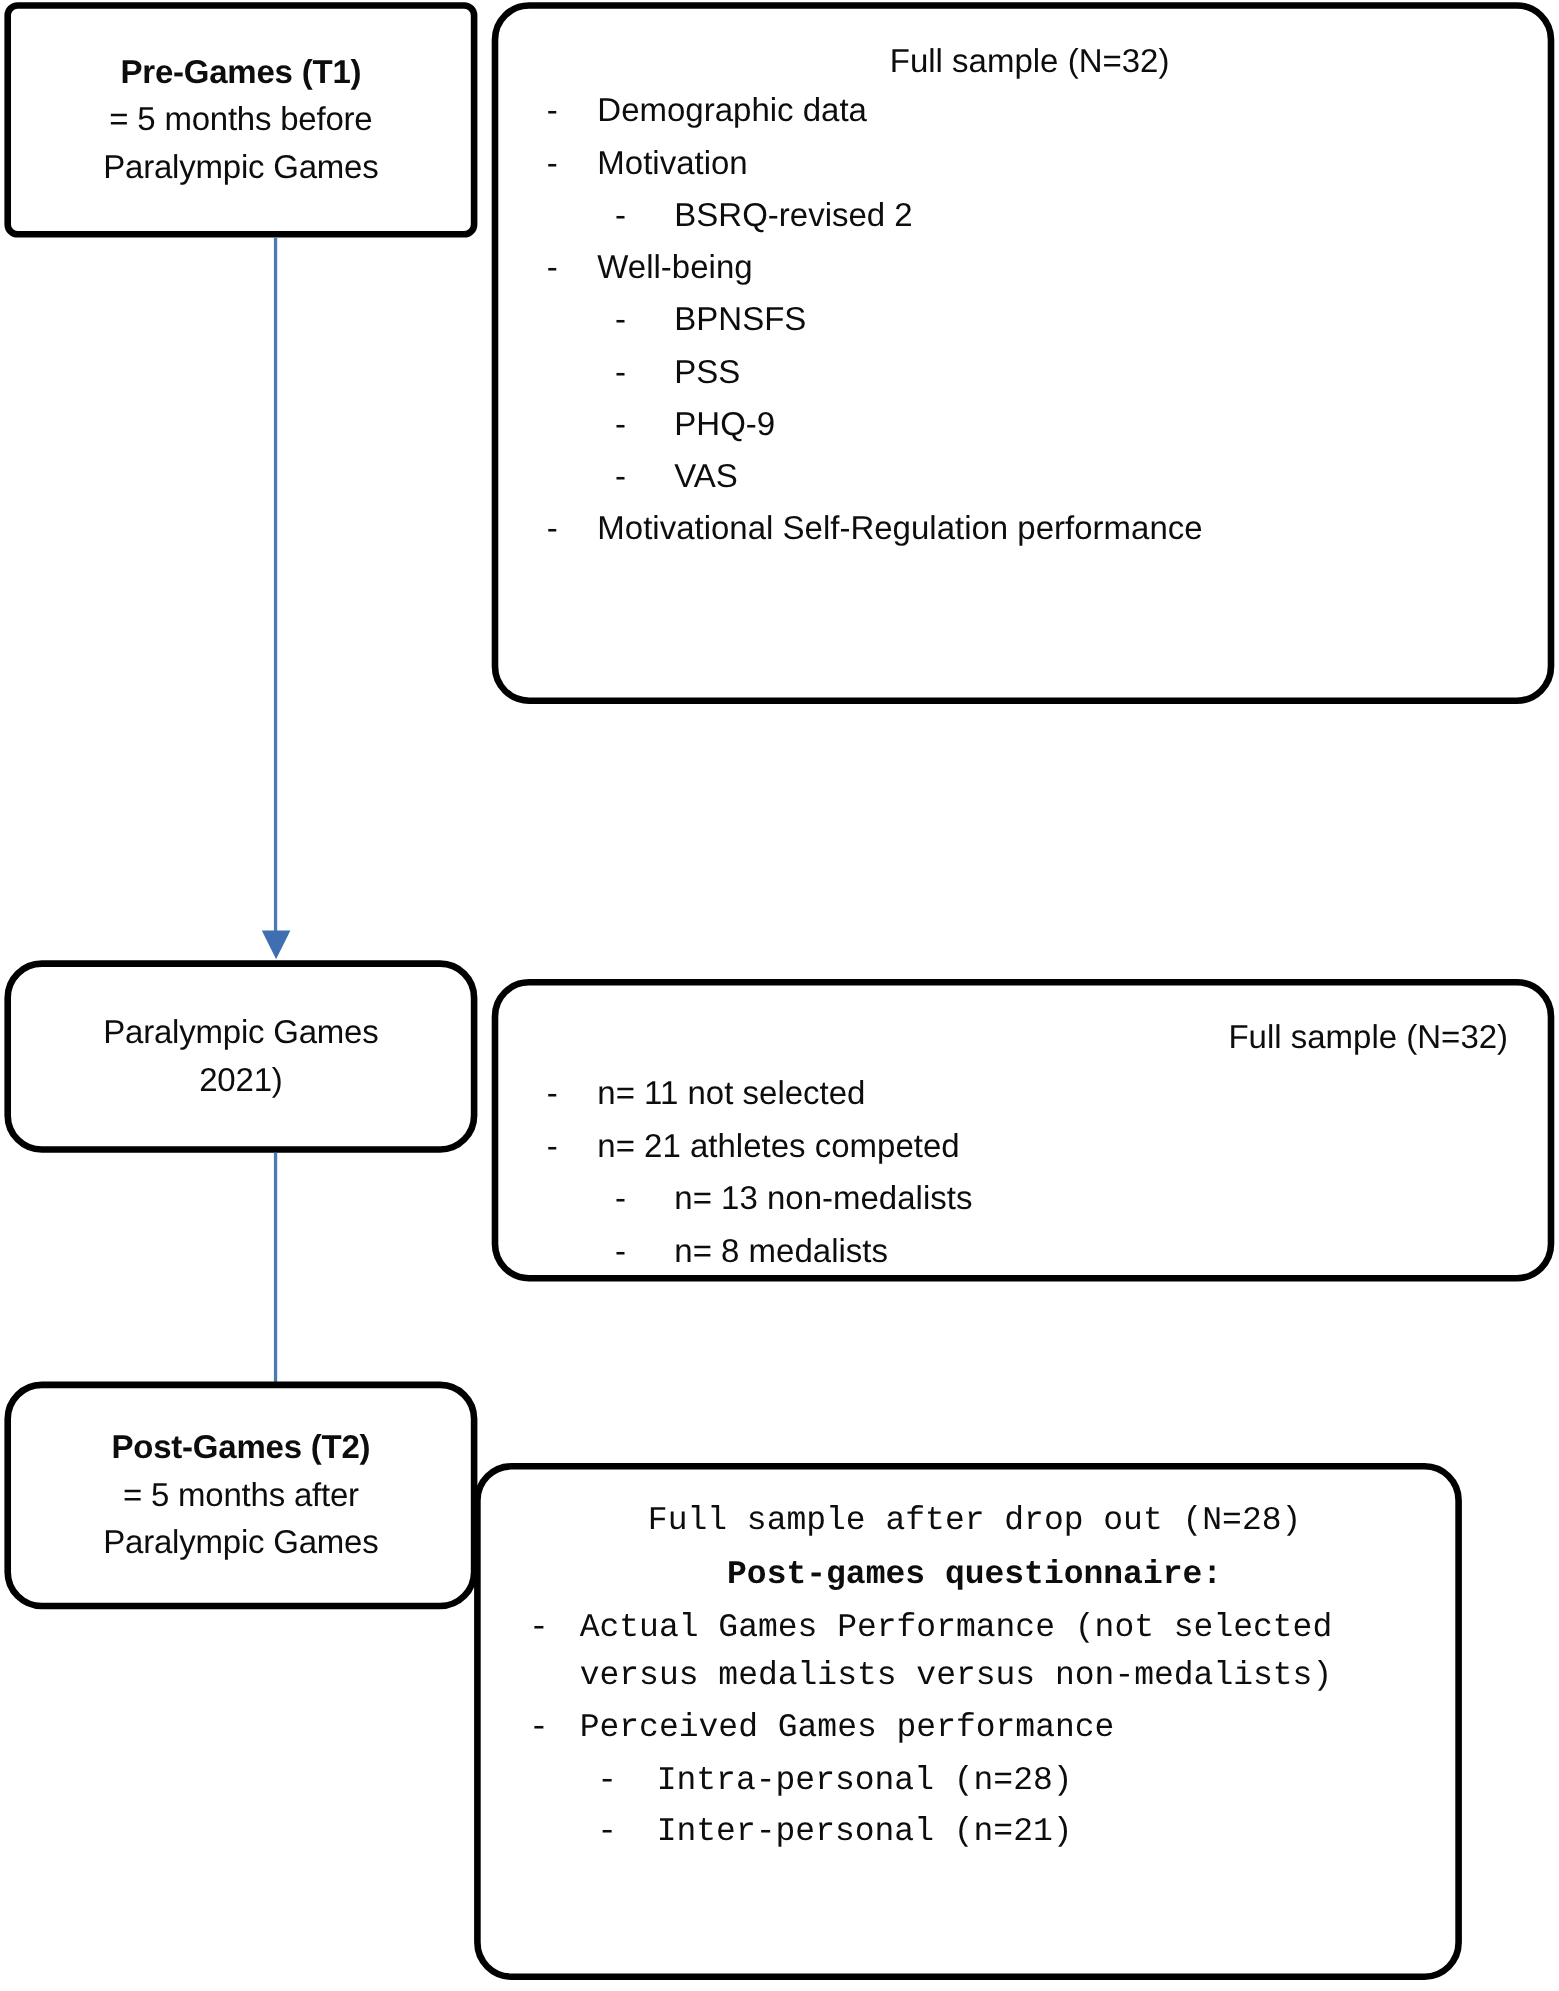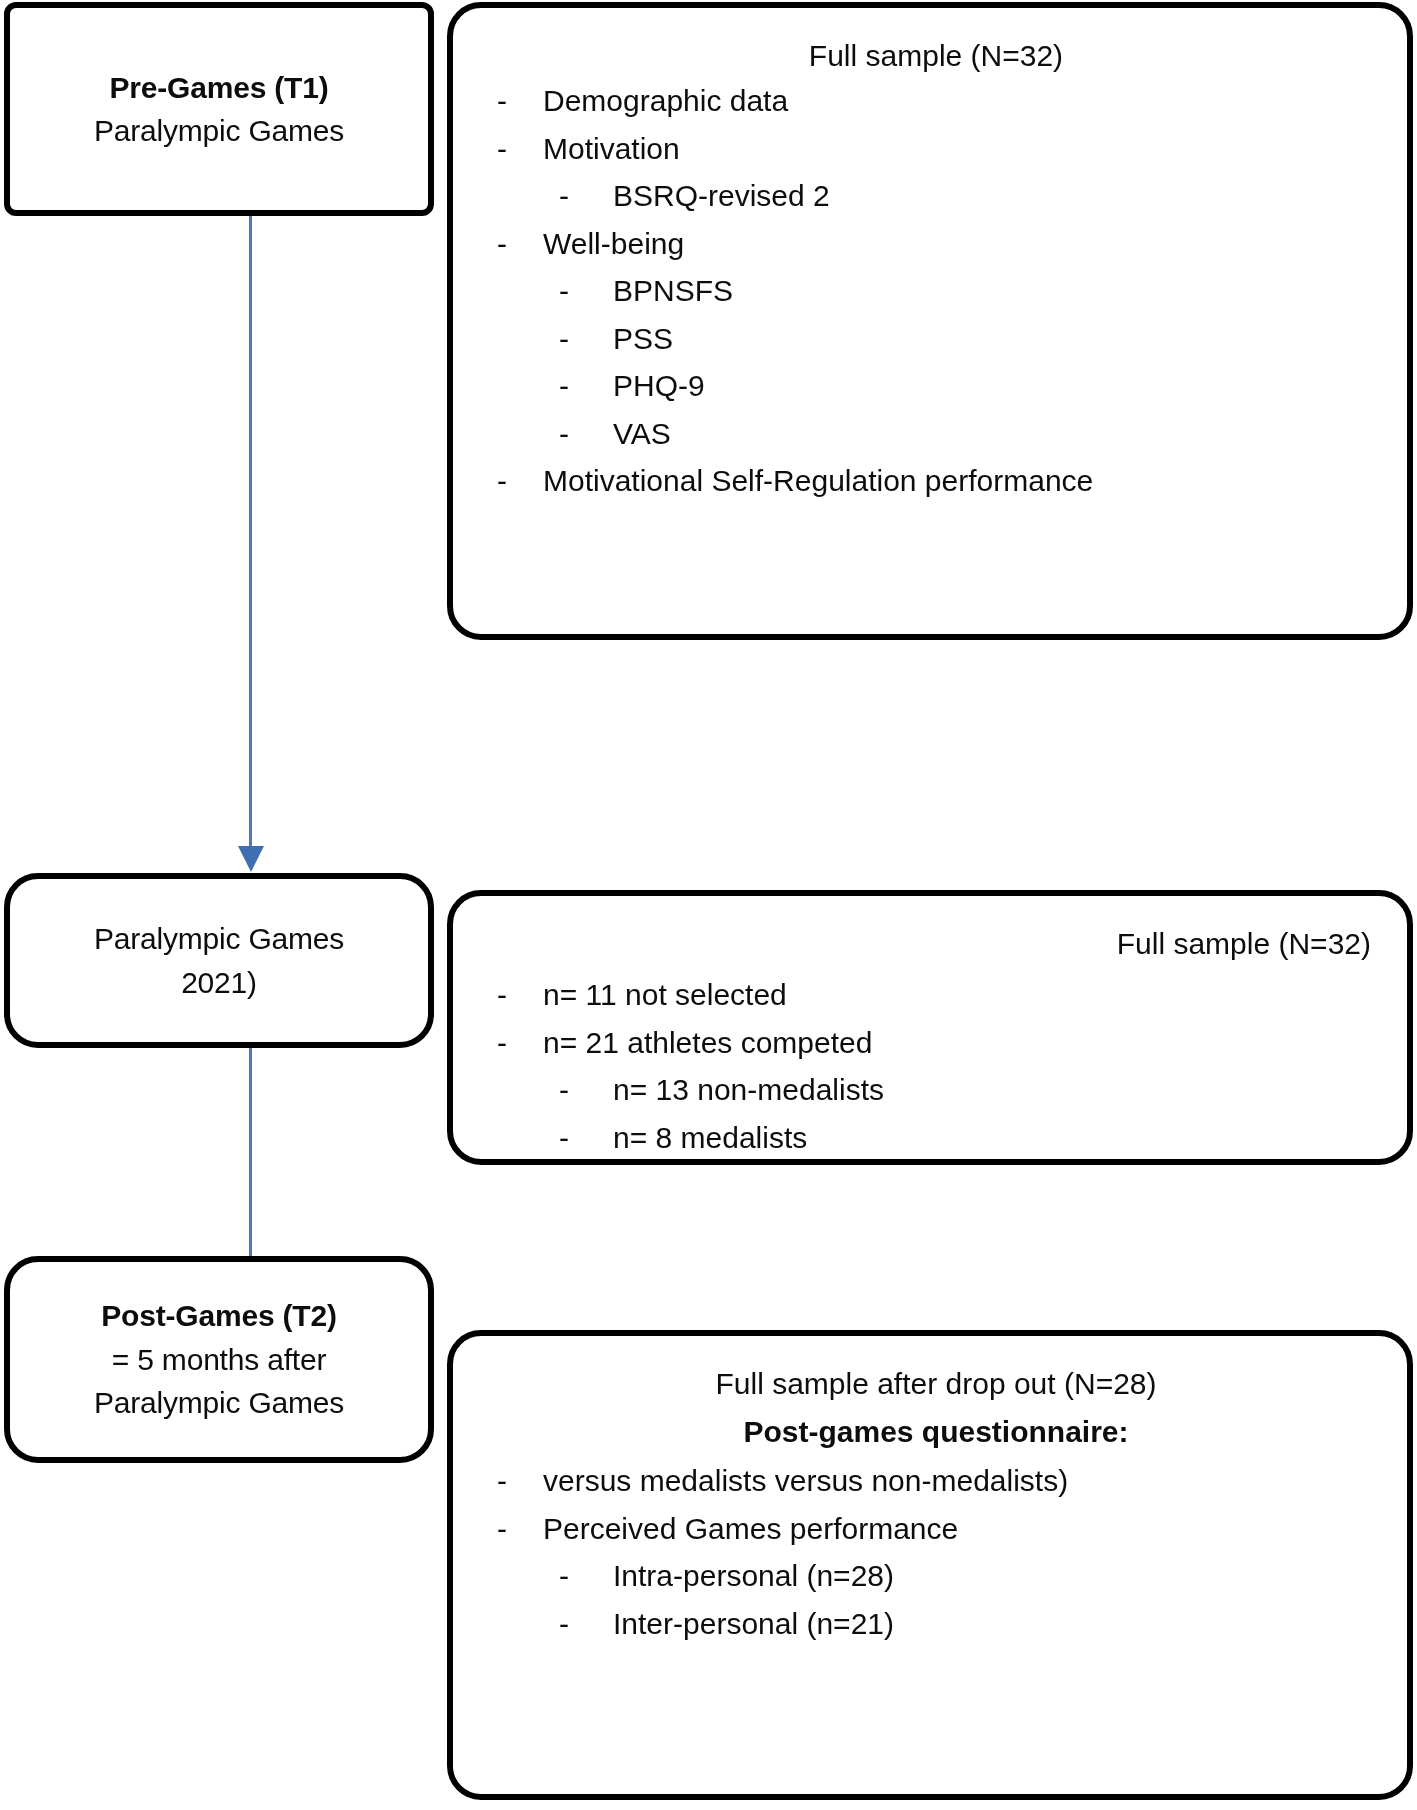--- a/index.html
+++ b/index.html
@@ -101,20 +101,21 @@
     border-top:26px solid #3F6FB0;
   }
 </style>
 </head>
 <body>
 
 <div class="canvas">
 
   <div class="box stage-box" style="left:4px;top:2px;width:430px;height:214px;border-radius:12px;">
     <div class="stage-line bold">Pre-Games (T1)</div>
+    <div class="stage-line">= 5 months before</div>
     <div class="stage-line">Paralympic Games</div>
   </div>
 
   <div class="box panel" style="left:447px;top:2px;width:966px;height:638px;">
     <div class="panel-head">Full sample (N=32)</div>
     <ul class="lv1">
       <li>
         <span class="dash">-</span>
         <span>Demographic data</span>
       </li>
@@ -195,26 +196,27 @@
     <div class="shaft" style="height:258px;"></div>
     <div class="head" style="top:256px;"></div>
   </div>
 
   <div class="box stage-box" style="left:4px;top:1256px;width:430px;height:207px;">
     <div class="stage-line bold">Post-Games (T2)</div>
     <div class="stage-line">= 5 months after</div>
     <div class="stage-line">Paralympic Games</div>
   </div>
 
-  <div class="box panel" style="left:447px;top:1330px;width:966px;height:470px;">
+  <div class="box panel" style="left:431px;top:1330px;width:898px;height:470px;font-family:Liberation Mono, monospace;">
     <div class="panel-head">Full sample after drop out (N=28)</div>
     <div class="panel-title tight">Post-games questionnaire:</div>
     <ul class="lv1">
       <li>
         <span class="dash">-</span>
+        <span class="wrapline">Actual Games Performance (not selected</span>
         <span class="wrapline">versus medalists versus non-medalists)</span>
       </li>
       <li>
         <span class="dash">-</span>
         <span>Perceived Games performance</span>
         <ul class="lv2">
           <li>
             <span class="dash">-</span>
             <span>Intra-personal (n=28)</span>
           </li>

